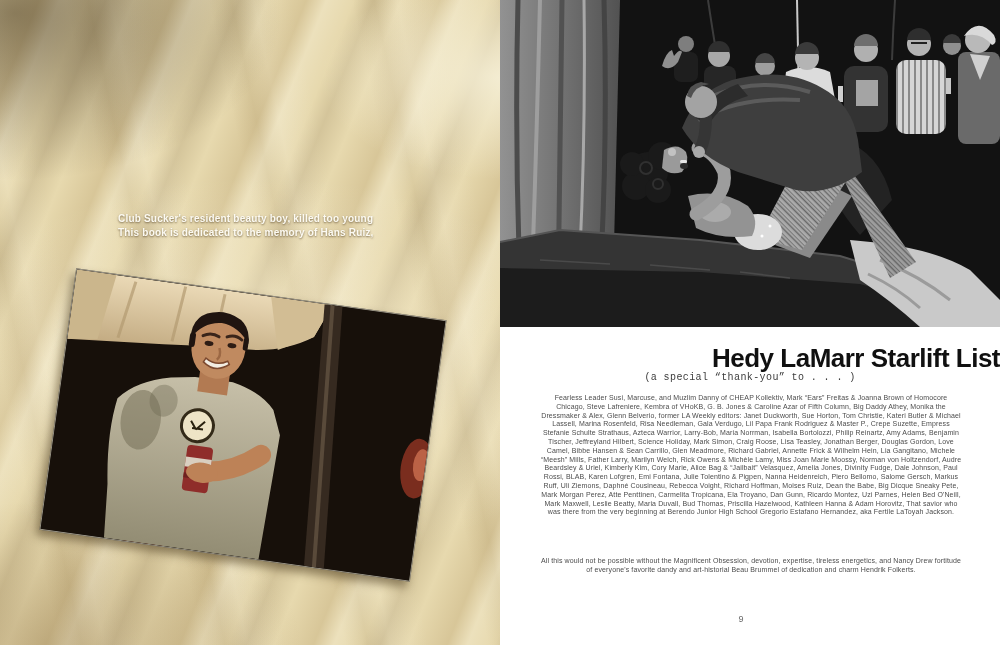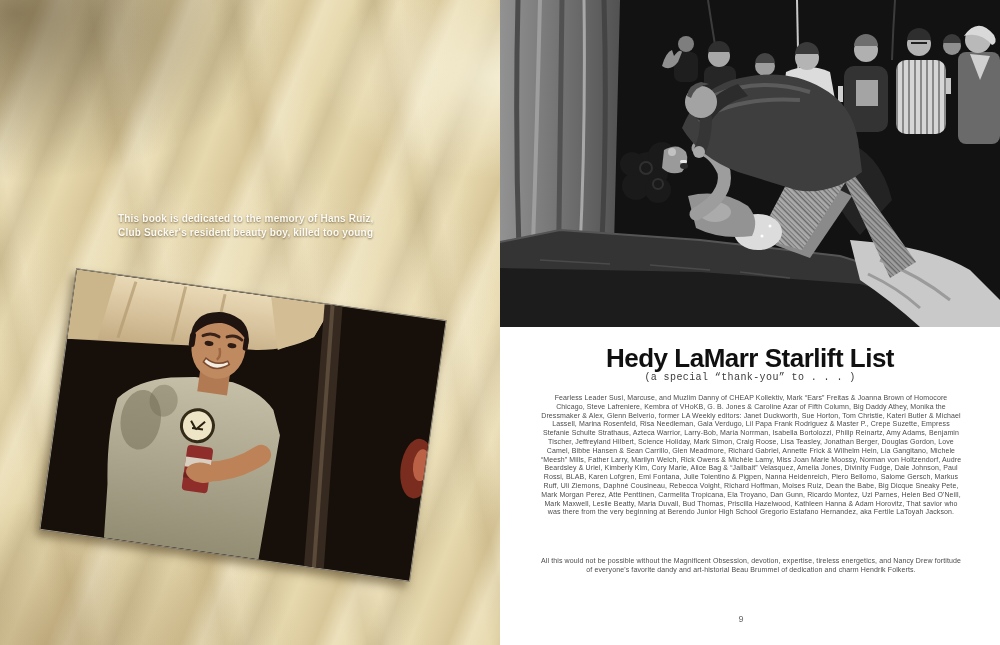--- a/index.html
+++ b/index.html
@@ -36,21 +36,21 @@
     background:#17100a;
   }
   .snapshot svg{display:block;width:100%;height:100%;}
 
   
   .right-page{position:absolute;left:500px;top:0;width:500px;height:645px;background:#fff;}
   .bw-photo{position:absolute;left:0;top:0;width:500px;height:327px;background:#121212;}
   .bw-photo svg{display:block;width:100%;height:100%;}
 
   .title-block{position:absolute;left:0;top:345px;width:500px;text-align:center;color:#101010;}
-  .page-title{font-size:26px;font-weight:bold;letter-spacing:-.5px;line-height:26px;}
+  .page-title{font-size:26px;font-weight:bold;letter-spacing:-.5px;line-height:26px;text-align:right;}
   .page-subtitle{font-size:10px;color:#3c3c3c;margin-top:1px;letter-spacing:.4px;font-family:Liberation Mono, monospace;}
 
   .ack{
     position:absolute;left:40px;top:394px;width:422px;
     font-size:7px;line-height:8.8px;letter-spacing:.12px;
     color:#4c4c4c;text-align:center;
   }
   .closing{
     position:absolute;left:40px;top:557px;width:422px;
     font-size:7px;line-height:8.8px;letter-spacing:.12px;
@@ -59,22 +59,22 @@
   .pageno{position:absolute;left:206px;top:614px;width:70px;text-align:center;
     font-size:9px;color:#6a6a6a;}
 </style>
 </head>
 <body>
 
 <div class="spread">
 
   <div class="left-page">
     <div class="dedication">
+      <div>Club Sucker's resident beauty boy, killed too young</div>
       <div>This book is dedicated to the memory of Hans Ruiz,</div>
-      <div>Club Sucker's resident beauty boy, killed too young</div>
     </div>
 
     <div class="snapshot">
       <svg viewBox="0 0 372 262" preserveAspectRatio="none">
         <defs>
           <linearGradient id="shirtG" x1="0" y1="0" x2="0" y2="1">
             <stop offset="0" stop-color="#c6bfa8"></stop>
               <stop offset="1" stop-color="#938d74"></stop>
           </linearGradient>
           <linearGradient id="curtG" x1="0" y1="0" x2="0" y2="1">

